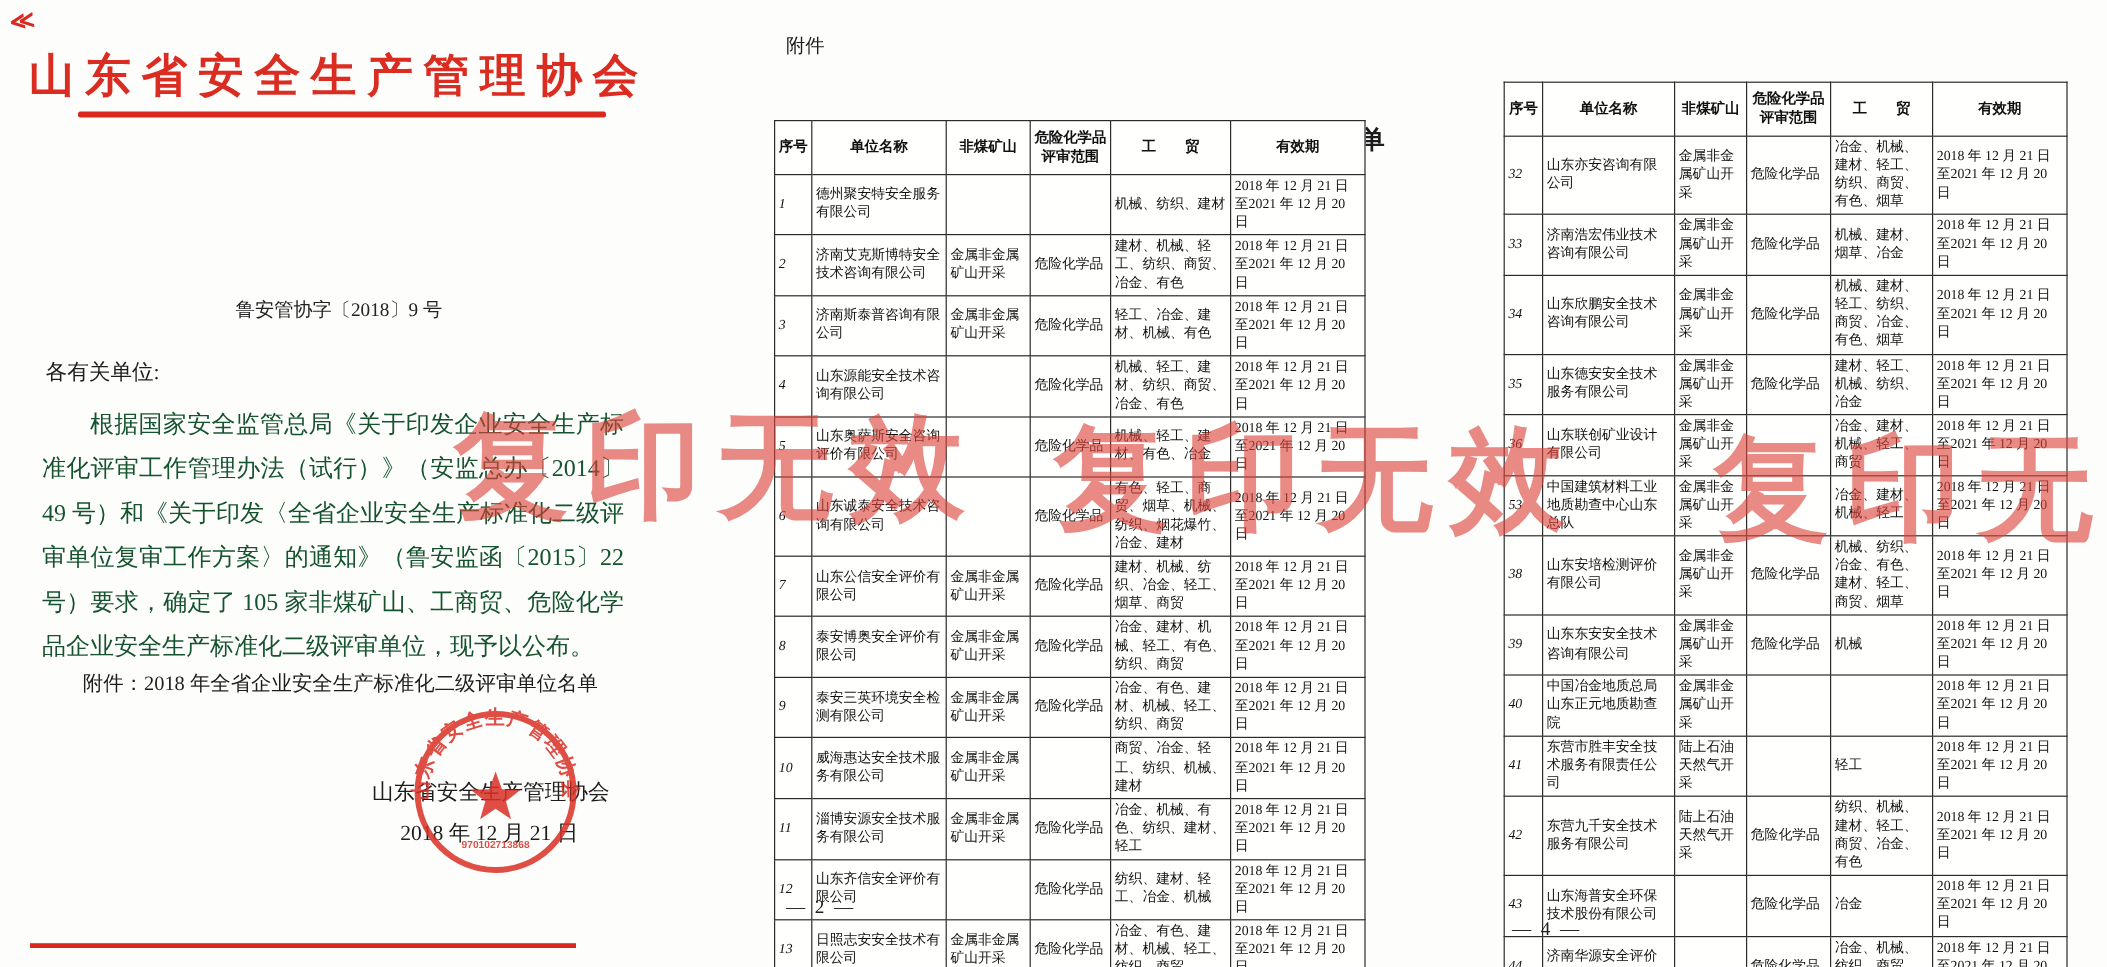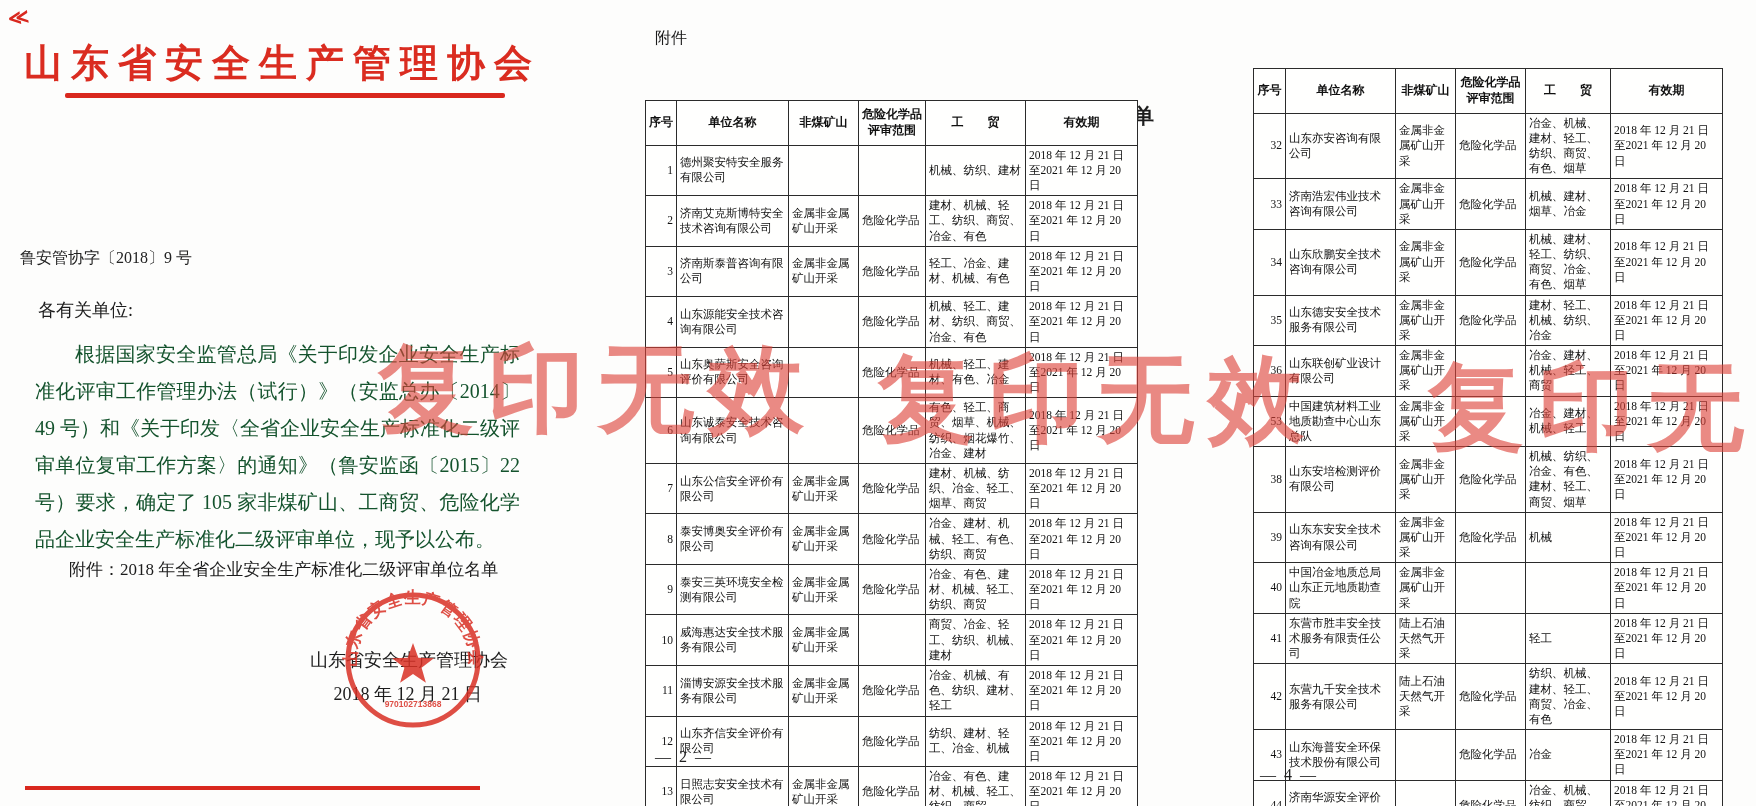--- a/index.html
+++ b/index.html
@@ -14,21 +14,21 @@
     position:absolute;left:0;top:38px;width:100%;text-align:center;
     font-family:"Liberation Sans",sans-serif;font-weight:bold;
     font-size:38px;letter-spacing:9px;color:#da2c20;white-space:nowrap;
   }
   .org-underline{position:absolute;left:45px;top:93px;width:440px;height:5px;background:#d9281e;border-radius:2px;}
   .doc-title{
     position:absolute;left:0;top:155px;width:100%;text-align:center;
     font-family:"Liberation Sans",sans-serif;font-weight:bold;
     font-size:27px;line-height:42px;color:#111;
   }
-  .doc-number{position:absolute;left:0;top:248px;width:100%;font-size:16px;color:#222;}
+  .doc-number{position:absolute;left:0;top:248px;width:100%;text-align:center;font-size:16px;color:#222;}
   .salutation{position:absolute;left:18px;top:298px;font-size:18px;}
   .body-par{
     position:absolute;left:15px;top:336px;width:485px;
     font-size:20px;line-height:37px;text-align:justify;text-indent:2em;color:#14532d;
   }
   .attachment-line{position:absolute;left:15px;top:558px;width:490px;font-size:17px;text-indent:2em;}
   .sig-org{position:absolute;left:0;top:648px;width:488px;text-align:right;font-size:18px;}
   .sig-date{position:absolute;left:0;top:682px;width:462px;text-align:right;font-size:18px;}
   .seal{position:absolute;left:318px;top:585px;opacity:.85;}
   .red-footer-line{position:absolute;left:5px;top:786px;width:455px;height:4px;background:#d9281e;}
@@ -41,21 +41,21 @@
   }
   table.roster{
     border-collapse:collapse;table-layout:fixed;background:#fffffe;
     font-size:11.5px;line-height:1.32;color:#111;
   }
   table.roster th,table.roster td{
     border:1.4px solid #2b2b2b;padding:2px 3px;vertical-align:middle;
     overflow:hidden;word-break:break-all;
   }
   table.roster th{font-weight:bold;text-align:center;padding:6px 2px;font-size:12px;}
-  table.roster td.c-no{text-align:right;}
+  table.roster td.c-no{text-align:left;font-style:italic;}
   .mid-table{position:absolute;left:645px;top:100px;width:492px;}
   .right-table{position:absolute;left:1253px;top:68px;width:469px;}
   .page-num{position:absolute;font-size:16px;letter-spacing:2px;color:#222;}
   .page-num.p2{left:655px;top:748px;}
   .page-num.p4{left:1260px;top:766px;}
   
   .watermark{
     position:absolute;font-family:Liberation Sans, sans-serif;font-weight:bold;
     font-size:96px;letter-spacing:14px;color:rgba(221,66,56,.62);
     white-space:nowrap;pointer-events:none;z-index:50;

